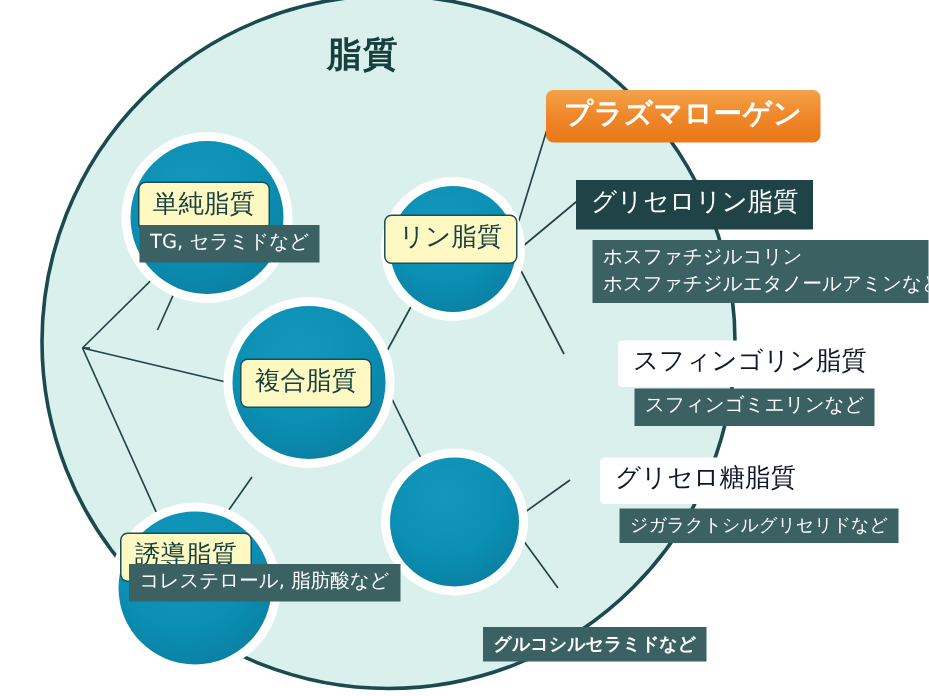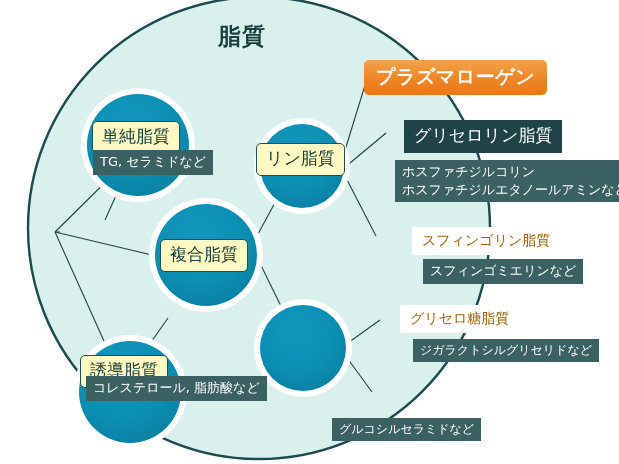--- a/index.html
+++ b/index.html
@@ -38,22 +38,22 @@
 
   
   .darkbox{
     background:#1f4347;color:#ffffff;
     font-size:17px;line-height:1;
     padding:7px 10px 9px 10px;
   }
 
   
   .whitebox{
-    background:#ffffff;color:#a16207;
-    font-size:14px;line-height:1;
+    background:#ffffff;color:#0f172a;
+    font-size:17px;line-height:1;
     padding:6px 10px 8px 10px;border-radius:3px;
   }
 
   
   .orangebox{
     background:linear-gradient(180deg,#f3a24a 0%,#ee8526 55%,#e9781a 100%);
     color:#ffffff;font-weight:bold;font-size:19px;line-height:1;
     padding:7px 12px 9px 12px;border-radius:5px;
     letter-spacing:.5px;
   }
@@ -126,27 +126,27 @@
   <div class="node pill" style="left:256px;top:143px;">リン脂質</div>
 
   <div class="node pill" style="left:160px;top:239px;">複合脂質</div>
 
 
   <div class="node pill" style="left:80px;top:355px;">誘導脂質</div>
   <div class="node chip" style="left:86px;top:376px;">コレステロール, 脂肪酸など</div>
 
   <div class="node orangebox" style="left:364px;top:60px;">プラズマローゲン</div>
 
-  <div class="node darkbox" style="left:404px;top:120px;">グリセロリン脂質</div>
+  <div class="node darkbox" style="left:384px;top:120px;">グリセロリン脂質</div>
   <div class="node chip" style="left:395px;top:160px;">
     <div>ホスファチジルコリン</div>
     <div>ホスファチジルエタノールアミンなど</div>
   </div>
 
   <div class="node whitebox" style="left:412px;top:227px;">スフィンゴリン脂質</div>
   <div class="node chip" style="left:423px;top:259px;">スフィンゴミエリンなど</div>
 
   <div class="node whitebox" style="left:400px;top:305px;">グリセロ糖脂質</div>
   <div class="node chip small" style="left:413px;top:339px;">ジガラクトシルグリセリドなど</div>
 
-  <div class="node chip small" style="left:332px;top:418px;">グルコシルセラミドなど</div>
+  <div class="node chip small" style="left:322px;top:418px;font-weight:bold;">グルコシルセラミドなど</div>
 
 </div>
 
 </body></html>

